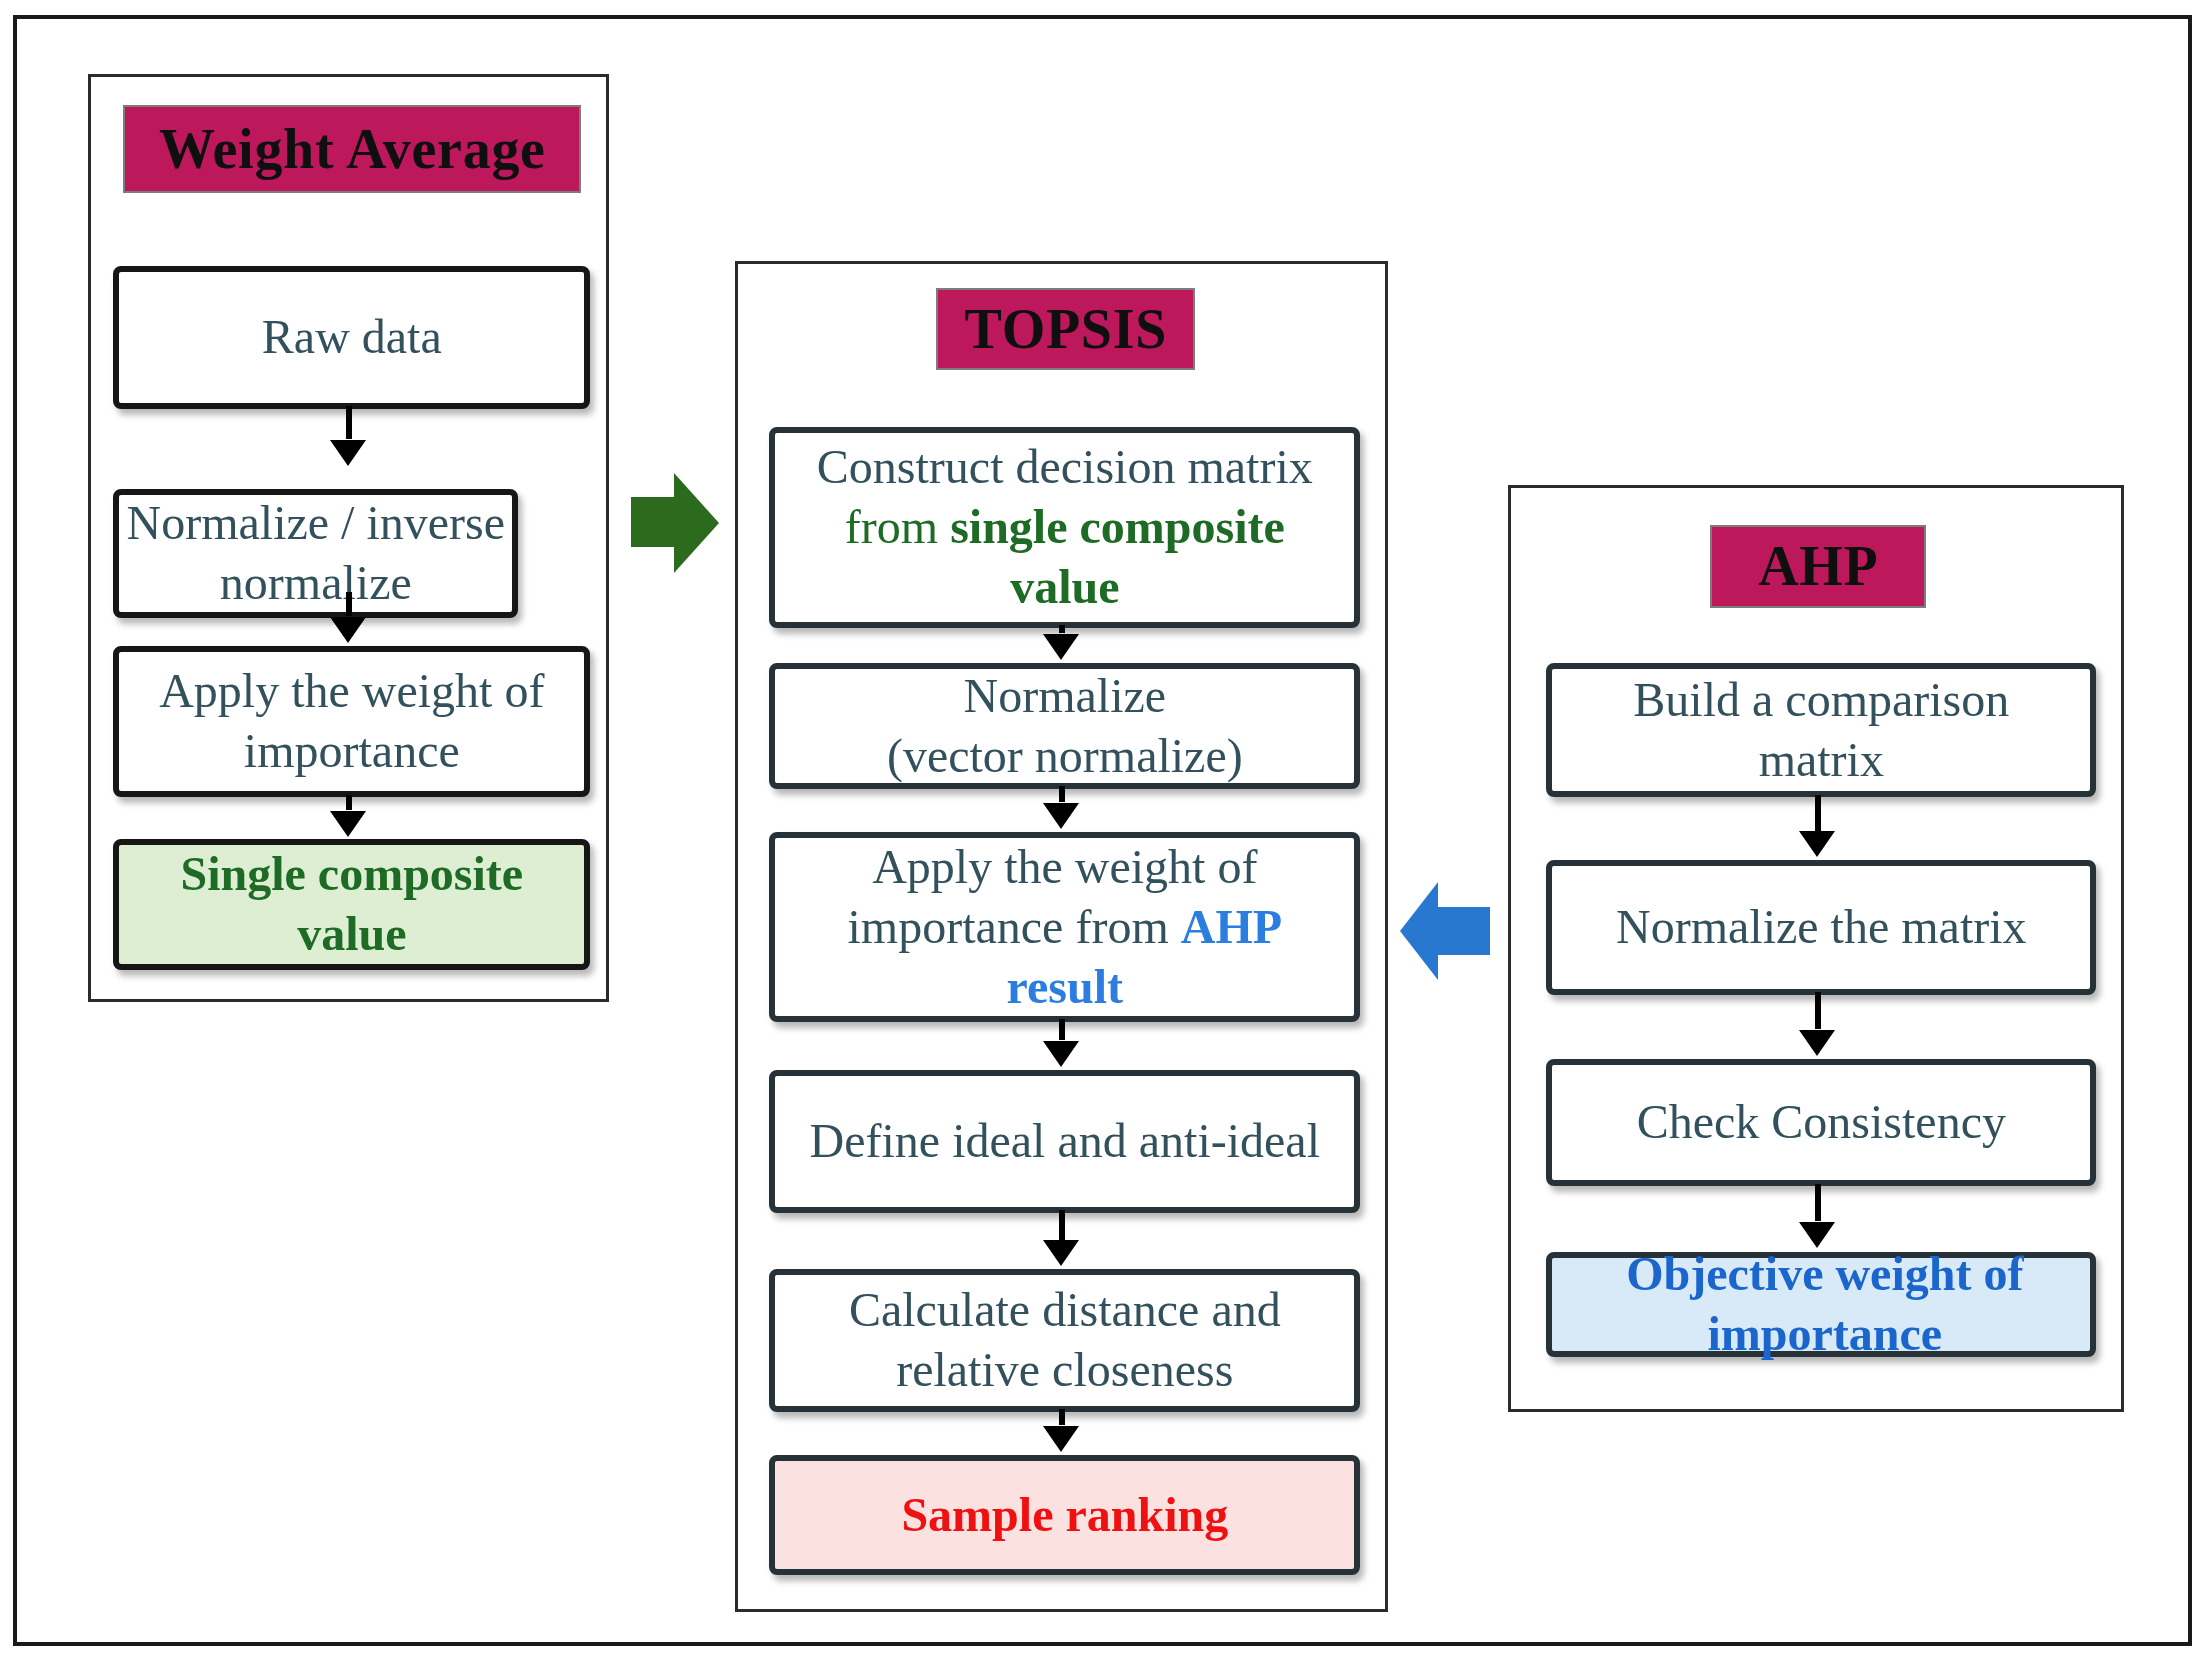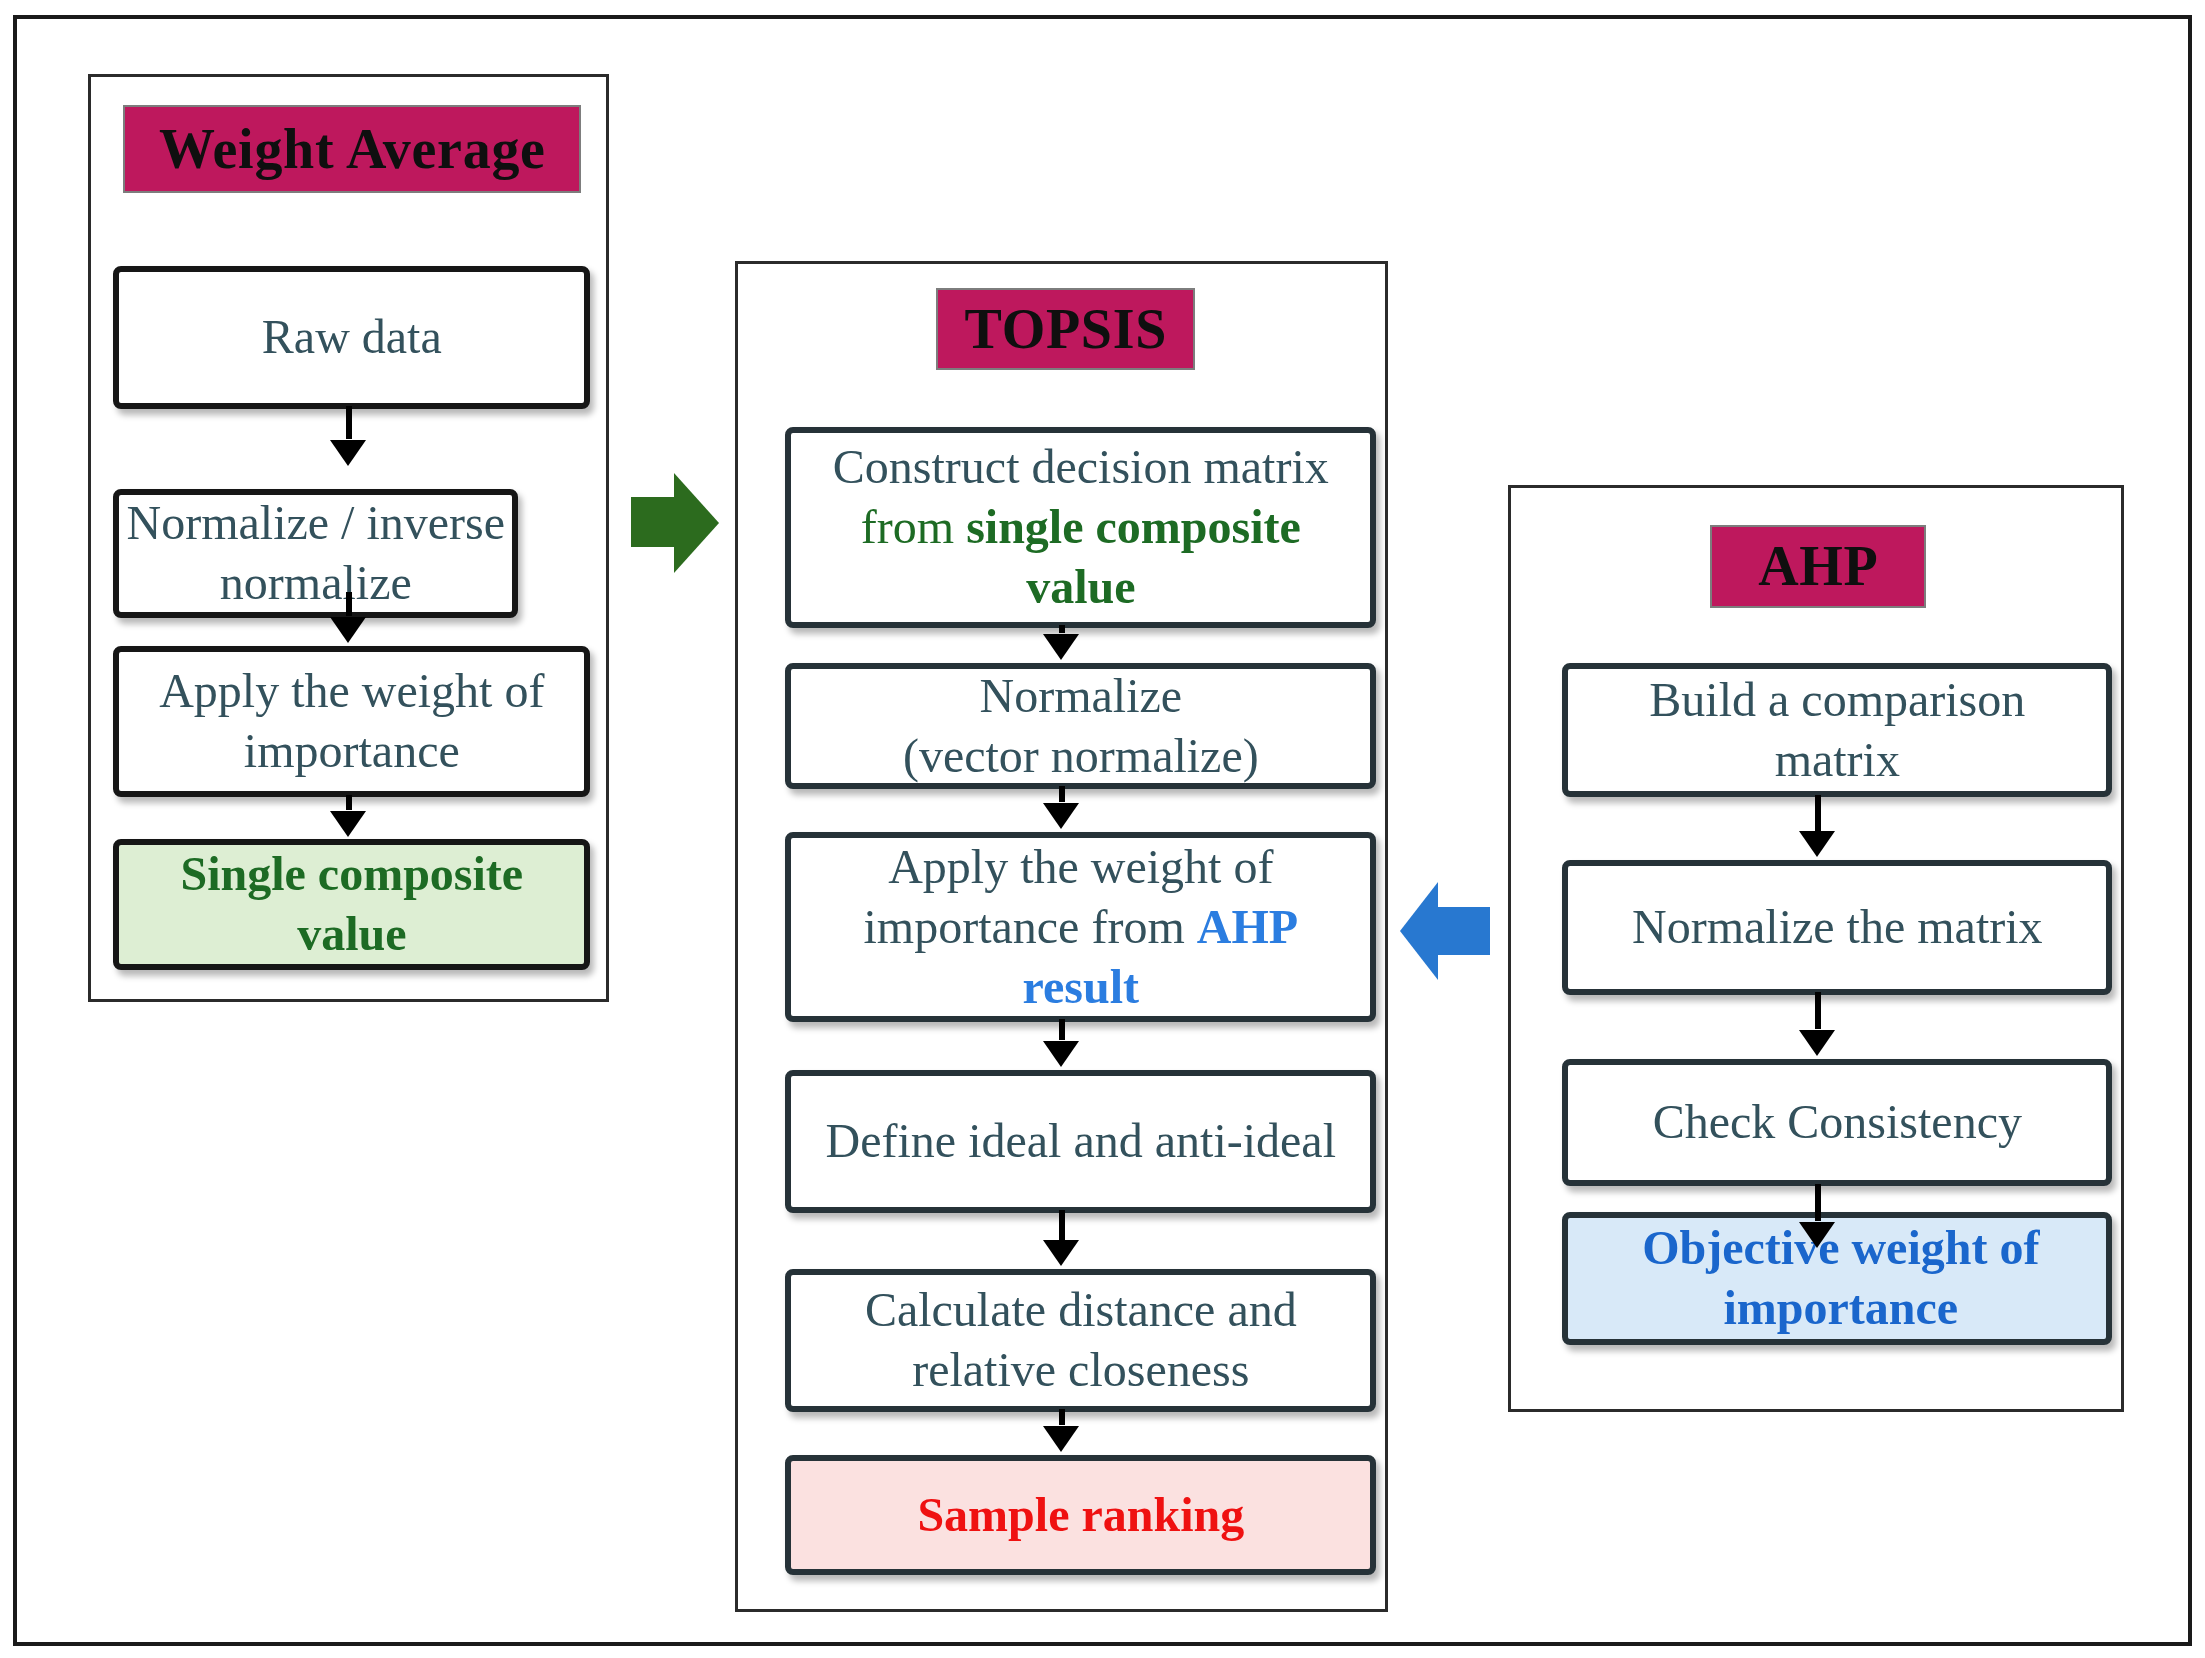--- a/index.html
+++ b/index.html
@@ -24,21 +24,21 @@
     border:4.6px solid #1a1a1a;background:#ffffff;}
   .panel{position:absolute;border:3.3px solid var(--panel-border);background:#ffffff;}
   .titlebox{position:absolute;background:#be185d;border:2px solid var(--title-border);
     display:flex;align-items:center;justify-content:center;
     font-weight:bold;font-size:56px;color:#0f0f0f;letter-spacing:0.7px;}
   .fbox{position:absolute;display:flex;flex-direction:column;align-items:center;
     justify-content:center;text-align:center;border-radius:8px;background:#ffffff;
     font-size:48px;line-height:60px;color:var(--slate-text);
     box-shadow:4px 5.3px 6.6px rgba(0,0,0,0.28);}
   .fbox.dark{border:6px solid #161616;}
-  .fbox.teal{border:6px solid var(--box-border);margin-left:16px;}
+  .fbox.teal{border:6px solid var(--box-border);}
   .fill-green{background:var(--green-fill);color:var(--green-accent);font-weight:bold;}
   .fill-pink{background:var(--pink-fill);color:var(--red-text);font-weight:bold;}
   .fill-blue{background:var(--blue-fill);color:var(--blue-text);font-weight:bold;}
   .seg-green{color:var(--green-accent);}
   .seg-green-b{color:var(--green-accent);font-weight:bold;}
   .seg-blue-b{color:var(--blue-accent);font-weight:bold;}
   
   .varrow{position:absolute;width:37px;}
   .varrow .stem{position:absolute;left:15.3px;top:0;width:6.6px;background:#000;}
   .varrow .head{position:absolute;left:0;bottom:0;width:0;height:0;
@@ -112,21 +112,21 @@
     <div class="fbox teal" style="left:35px;top:372px;width:550px;height:135px;">
       <span>Normalize the matrix</span>
     </div>
     <div class="fbox teal" style="left:35px;top:175px;width:550px;height:134px;">
       <span>Build a comparison</span>
       <span>matrix</span>
     </div>
     <div class="fbox teal" style="left:35px;top:571px;width:550px;height:127px;">
       <span>Check Consistency</span>
     </div>
-    <div class="fbox teal fill-blue" style="left:35px;top:724px;width:550px;height:133px;padding-left:7px;">
+    <div class="fbox teal fill-blue" style="left:35px;top:764px;width:550px;height:105px;padding-left:7px;">
       <span>Objective weight of</span>
       <span>importance</span>
     </div>
   </div>
 
   <div class="varrow" style="left:313px;top:387px;height:60px;">
       <div class="stem" style="height:33px;"></div>
       <div class="head"></div>
     </div>
   <div class="varrow" style="left:313px;top:573px;height:51px;">

